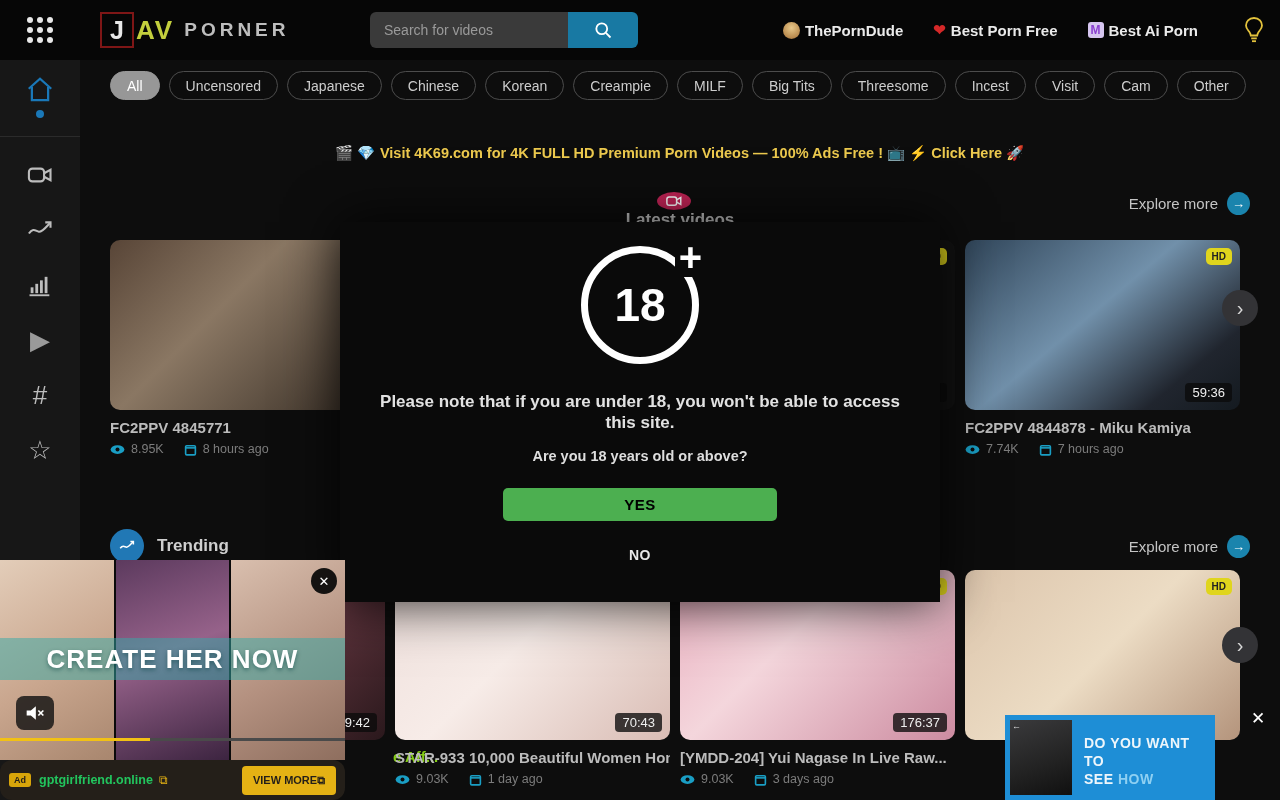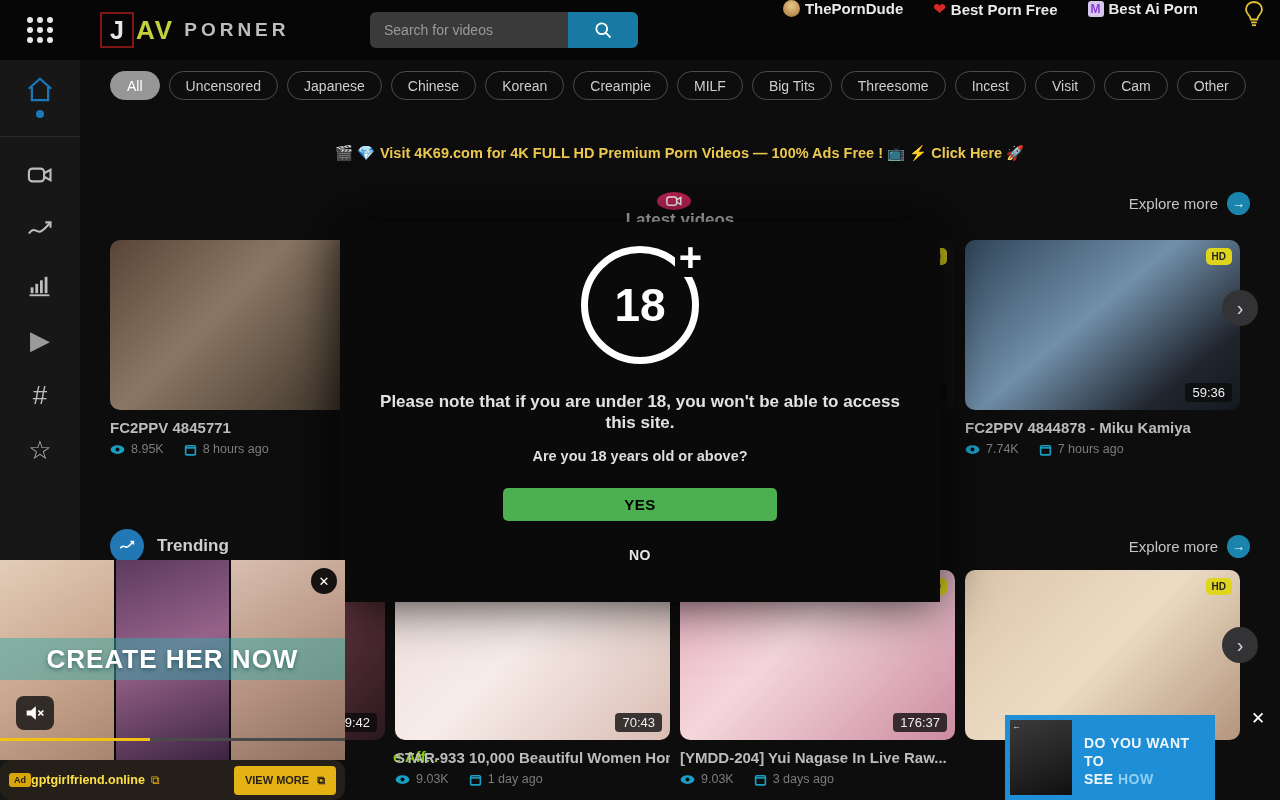--- a/index.html
+++ b/index.html
@@ -13,21 +13,21 @@
   .grid-dots { display:grid; grid-template-columns:repeat(3,6px); gap:4px; }
   .grid-dots span { width:6px; height:6px; border-radius:50%; background:#e8e8e8; }
   .logo { display:flex; align-items:center; margin-left:20px; cursor:pointer; }
   .logo-j { display:inline-flex; align-items:center; justify-content:center; width:34px; height:36px; border:2px solid #7e1616; color:#e8e8e8; font-size:25px; font-weight:bold; }
   .logo-av { color:#c3cf3d; font-size:26px; font-weight:600; letter-spacing:2px; margin-left:2px; }
   .logo-rest { color:#bdbdbd; font-size:19px; font-weight:800; letter-spacing:4px; margin-left:10px; }
   .search { position:absolute; left:370px; top:12px; display:flex; height:36px; }
   .search input { width:198px; height:36px; background:#3a3a3a; border:none; outline:none; border-radius:6px 0 0 6px; padding:0 14px; color:#cfcfcf; font-size:14px; }
   .search input::placeholder { color:#9a9a9a; }
   .search-btn { width:70px; height:36px; background:#1879a3; border:none; border-radius:0 6px 6px 0; display:flex; align-items:center; justify-content:center; cursor:pointer; }
-  .toplinks { position:absolute; right:14px; top:0; height:60px; display:flex; align-items:flex-start; gap:30px; }
+  .toplinks { position:absolute; right:14px; top:0; height:60px; display:flex; align-items:center; gap:30px; }
   .toplink { display:flex; align-items:center; gap:5px; color:#eaeaea; font-size:15px; font-weight:700; cursor:pointer; }
   .pd-icon { width:17px; height:17px; border-radius:50%; background:radial-gradient(circle at 50% 35%,#e8c88a,#b98a4e 70%,#6e4a22); }
   .heart-icon { color:#d42828; font-size:15px; }
   .aiporn-icon { width:16px; height:16px; border-radius:3px; background:#d6c6f0; color:#8a3fd0; font-size:12px; font-weight:800; display:inline-flex; align-items:center; justify-content:center; }
   .bulb { margin-left:14px; cursor:pointer; display:flex; }
 
   
   .sidebar { position:absolute; left:0; top:60px; width:80px; height:740px; background:#171717; z-index:5; display:flex; flex-direction:column; align-items:center; }
   .side-item { width:80px; height:55px; display:flex; flex-direction:column; align-items:center; justify-content:center; color:#b8b8b8; cursor:pointer; }
   .side-item.home { height:72px; color:#1a78b8; }
@@ -92,23 +92,23 @@
   .p2 { background:linear-gradient(160deg,#5c3a5e 0%,#96628a 45%,#3c2440 100%); border-right:2px solid #0a0a0a; }
   .p3 { background:linear-gradient(150deg,#d9bfae 0%,#b49180 55%,#8e6e5e 100%); }
   .cta-band { position:absolute; left:0; top:78px; width:345px; height:42px; background:rgba(52,170,168,.5); display:flex; align-items:center; justify-content:center; }
   .cta-text { color:#fff; font-size:26px; font-weight:900; letter-spacing:1px; text-shadow:0 2px 4px rgba(0,60,60,.5); white-space:nowrap; }
   .ad-close { position:absolute; top:8px; right:8px; width:26px; height:26px; border-radius:50%; background:rgba(5,5,5,.92); color:#fff; display:flex; align-items:center; justify-content:center; font-size:13px; cursor:pointer; }
   .mute-btn { position:absolute; left:16px; top:136px; width:38px; height:34px; border-radius:8px; background:rgba(18,18,18,.82); display:flex; align-items:center; justify-content:center; cursor:pointer; }
   .progress { position:absolute; left:0; top:178px; width:345px; height:3px; background:#4a4a4a; }
   .progress-fill { width:150px; height:3px; background:#f2c114; }
   .ad-bar { position:absolute; left:0; top:200px; width:345px; height:40px; background:#241f19; display:flex; align-items:center; padding:0 9px;border-radius:12px; }
   .ad-badge { background:#d8a50a; color:#241f19; font-size:9px; font-weight:800; border-radius:3px; padding:2px 5px; }
-  .ad-domain { color:#fde047; font-size:12.5px; font-weight:700; }
+  .ad-domain { color:#22c55e; font-size:12.5px; font-weight:700; margin-left:8px; }
   .ext-ico { color:#e5b214; font-size:12px; margin-left:6px; }
-  .view-more { margin-left:auto; background:#e5b214; color:#241f19; border:none; border-radius:4px; font-size:11px; font-weight:800; padding:8px 11px; cursor:pointer; font-family:inherit; display:flex; align-items:center; gap:8px; }
+  .view-more { margin-left:auto; background:#e5b214; color:#241f19; border:none; border-radius:4px; font-size:11px; font-weight:800; padding:8px 11px; cursor:pointer; font-family:inherit; display:flex; align-items:center; gap:0; }
 
   
   .ad-right { position:absolute; left:1005px; top:715px; width:210px; height:85px; background:#1e8ed6; z-index:20; display:flex; padding:5px; }
   .ad-right-img { position:relative; width:62px; height:75px; background:linear-gradient(160deg,#3a3a3c 0%,#222 60%,#101010 100%); flex:none; }
   .ad-right-back { position:absolute; left:2px; top:1px; color:#ddd; font-size:9px; }
   .ad-right-text { padding:14px 0 0 12px; font-size:14px; font-weight:800; letter-spacing:.5px; line-height:1.3; color:#eef6fb; }
   .ad-right-how { color:#8fd0f2; }
   .ad-right-close { position:absolute; left:1246px; top:706px; width:24px; height:24px; color:#fff; font-size:17px; display:flex; align-items:center; justify-content:center; cursor:pointer; z-index:21; }
 
   svg { display:block; }

